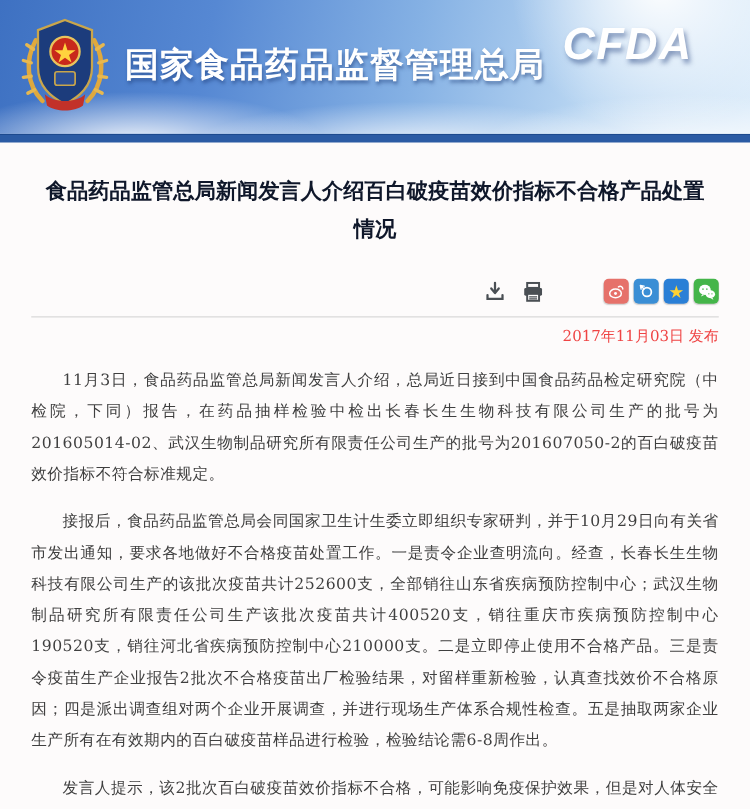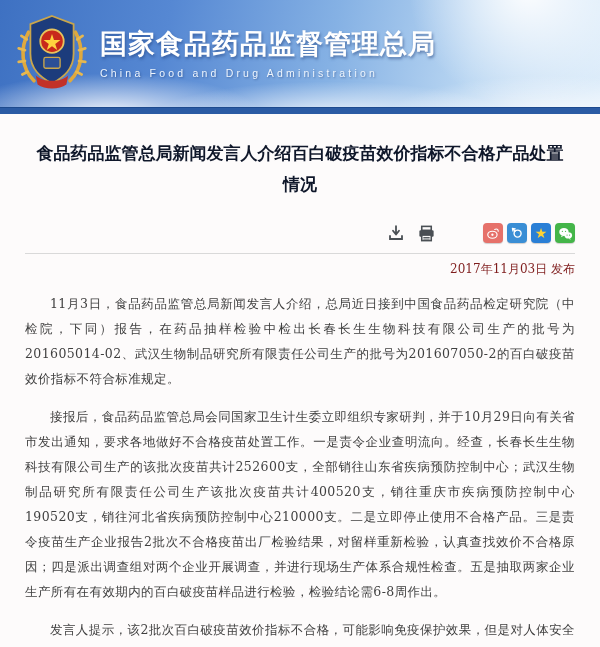--- a/index.html
+++ b/index.html
@@ -64,21 +64,21 @@
   }
   .share-weibo   { background: #e6716a; }
   .share-tqq     { background: #3a8ed5; }
   .share-qzone   { background: #2a7fd6; color: #ffd234; font-size: 14px; line-height: 1; }
   .share-wechat  { background: #44b549; }
 
   .rule { margin-top: 9px; border: none; border-top: 1px solid #d9d9d9; height: 0; }
 
   .pub-line {
     margin-top: 7px; text-align: right;
-    color: #7f1d1d; font-size: 12px;
+    color: #ef4444; font-size: 12px;
     font-family: "DejaVu Serif", "Liberation Serif", serif;
   }
 
   .body-text {
     margin-top: 10px;
     font-family: "DejaVu Serif", "Liberation Serif", serif;
     color: #3f3f3f; font-size: 12.5px; line-height: 25px;
     text-align: justify;
   }
   .body-text p { text-indent: 2em; margin-top: 13px; letter-spacing: 0.4px; }
@@ -98,22 +98,22 @@
       <path d="M40 4 L64 13 V46 C64 63 53 72 40 79 C27 72 16 63 16 46 V13 Z" fill="#1c3c7c" stroke="#caa64b" stroke-width="2"></path>
 
       <circle cx="40" cy="32" r="13" fill="#c8281b" stroke="#e8c35c" stroke-width="2"></circle>
       <path d="M40 24 l2.2 6.8 h7.2 l-5.8 4.2 2.2 6.8 -5.8 -4.2 -5.8 4.2 2.2 -6.8 -5.8 -4.2 h7.2 Z" fill="#ffd23e"></path>
       <rect x="31" y="50" width="18" height="12" rx="2" fill="#2c4f96" stroke="#caa64b" stroke-width="1.5"></rect>
 
       <path d="M22 70 C30 78 50 78 58 70 L56 80 C48 86 32 86 24 80 Z" fill="#c23129"></path>
     </svg>
     <div class="org-names">
       <div class="org-cn">国家食品药品监督管理总局</div>
-      <div class="org-en">China Food and Drug Administration</div>
     </div>
+    <div class="cfda-logotype">CFDA</div>
   </div>
 </div>
 <div class="header-bar"></div>
 
 <div class="content">
 
   <h1 class="article-title">食品药品监管总局新闻发言人介绍百白破疫苗效价指标不合格产品处置情况</h1>
 
   <div class="toolbar">
     <button class="tool-btn" title="">

